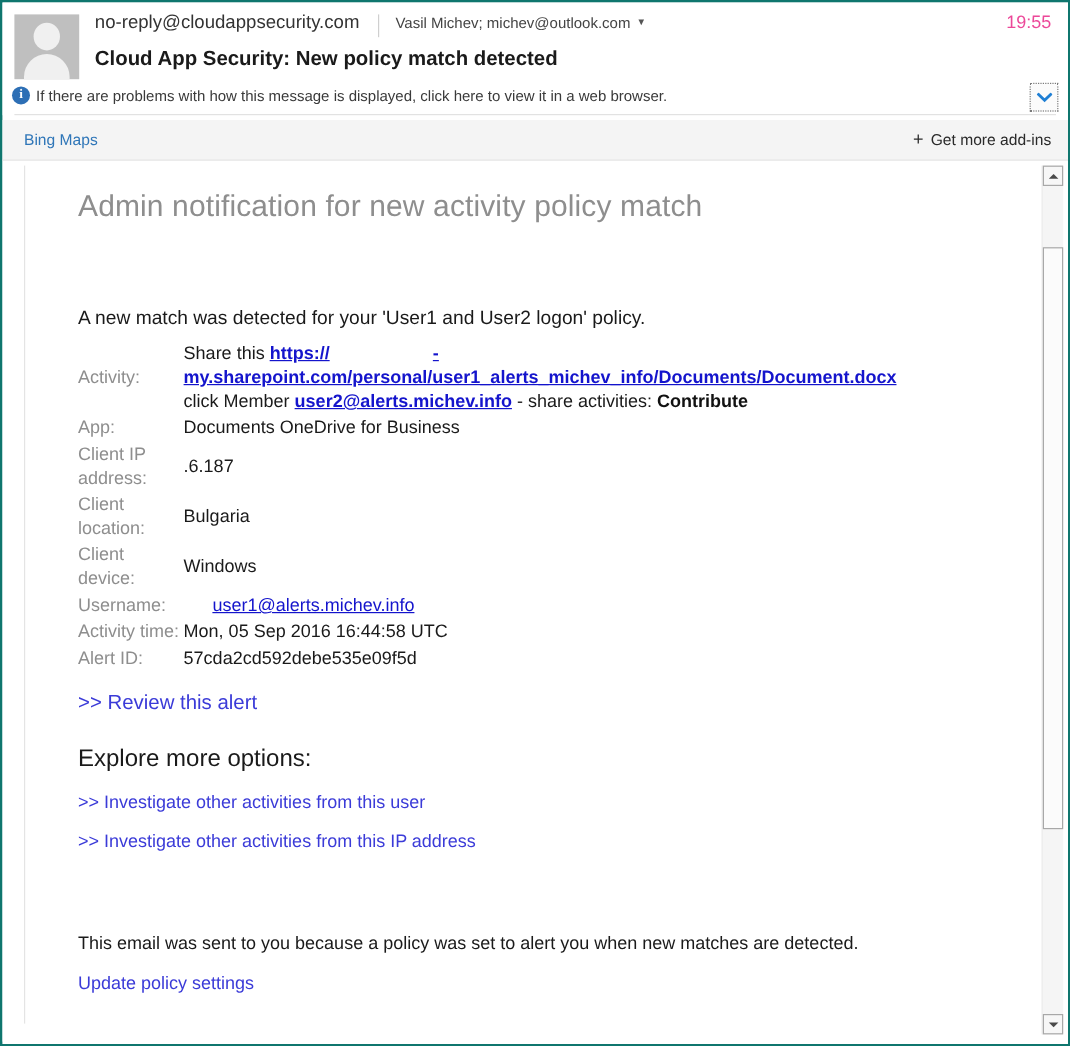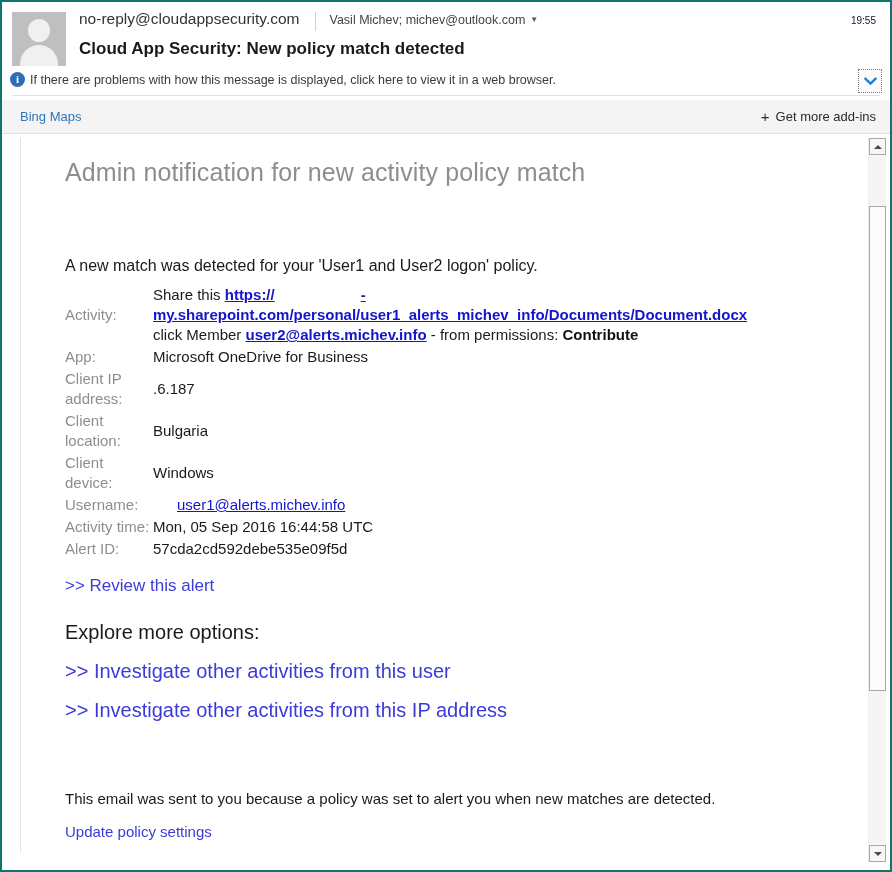--- a/index.html
+++ b/index.html
@@ -85,22 +85,22 @@
   }
   .recip-caret {
     display: inline-block;
     margin-left: 5px;
     font-size: 8px;
     color: #555;
     vertical-align: 2px;
   }
   .time {
     margin-left: auto;
-    font-size: 10px;
-    color: #0f172a;
+    font-size: 15px;
+    color: #ec4899;
     padding-left: 14px;
     white-space: nowrap;
   }
   .subject {
     font-size: 17px;
     color: #1a1a1a;
     font-weight: bold;
     margin-top: 5px;
     white-space: nowrap;
   }
@@ -262,21 +262,21 @@
     font-size: 17px;
     color: #3b3bd8;
   }
   .explore-hd {
     margin-top: 25px;
     font-size: 20px;
     color: #1a1a1a;
   }
   .explore-link {
     margin-top: 4px;
-    font-size: 20px;
+    font-size: 15px;
     color: #3b3bd8;
   }
   .footer-note {
     margin-top: 68px;
     font-size: 15px;
     color: #1a1a1a;
   }
   .footer-link {
     margin-top: 4px;
     font-size: 15px;
@@ -383,27 +383,27 @@
       <div class="doc-title">Admin notification for new activity policy match</div>
 
       <div class="lede">A new match was detected for your 'User1 and User2 logon' policy.</div>
 
       <table class="details">
         <tbody>
             <tr>
           <td class="lbl">Activity:</td>
           <td class="val">
             <span>Share this </span><a class="strong-link" href="#"><span>https://</span><span class="redact"></span><span>-</span><span>my.sharepoint.com/personal/user1_alerts_michev_info/Documents/Document.docx</span></a><br>
-            <span>click Member </span><a class="strong-link" href="#">user2@alerts.michev.info</a><span> - from permissions: </span><span class="bold">Contribute</span>
+            <span>click Member </span><a class="strong-link" href="#">user2@alerts.michev.info</a><span> - share activities: </span><span class="bold">Contribute</span>
           </td>
         </tr>
 
         <tr>
           <td class="lbl">App:</td>
-          <td class="val">Microsoft OneDrive for Business</td>
+          <td class="val">Documents OneDrive for Business</td>
         </tr>
 
         <tr>
           <td class="lbl">Client IP address:</td>
           <td class="val ip-val">.6.187</td>
         </tr>
 
         <tr>
           <td class="lbl">Client location:</td>
           <td class="val">Bulgaria</td>

